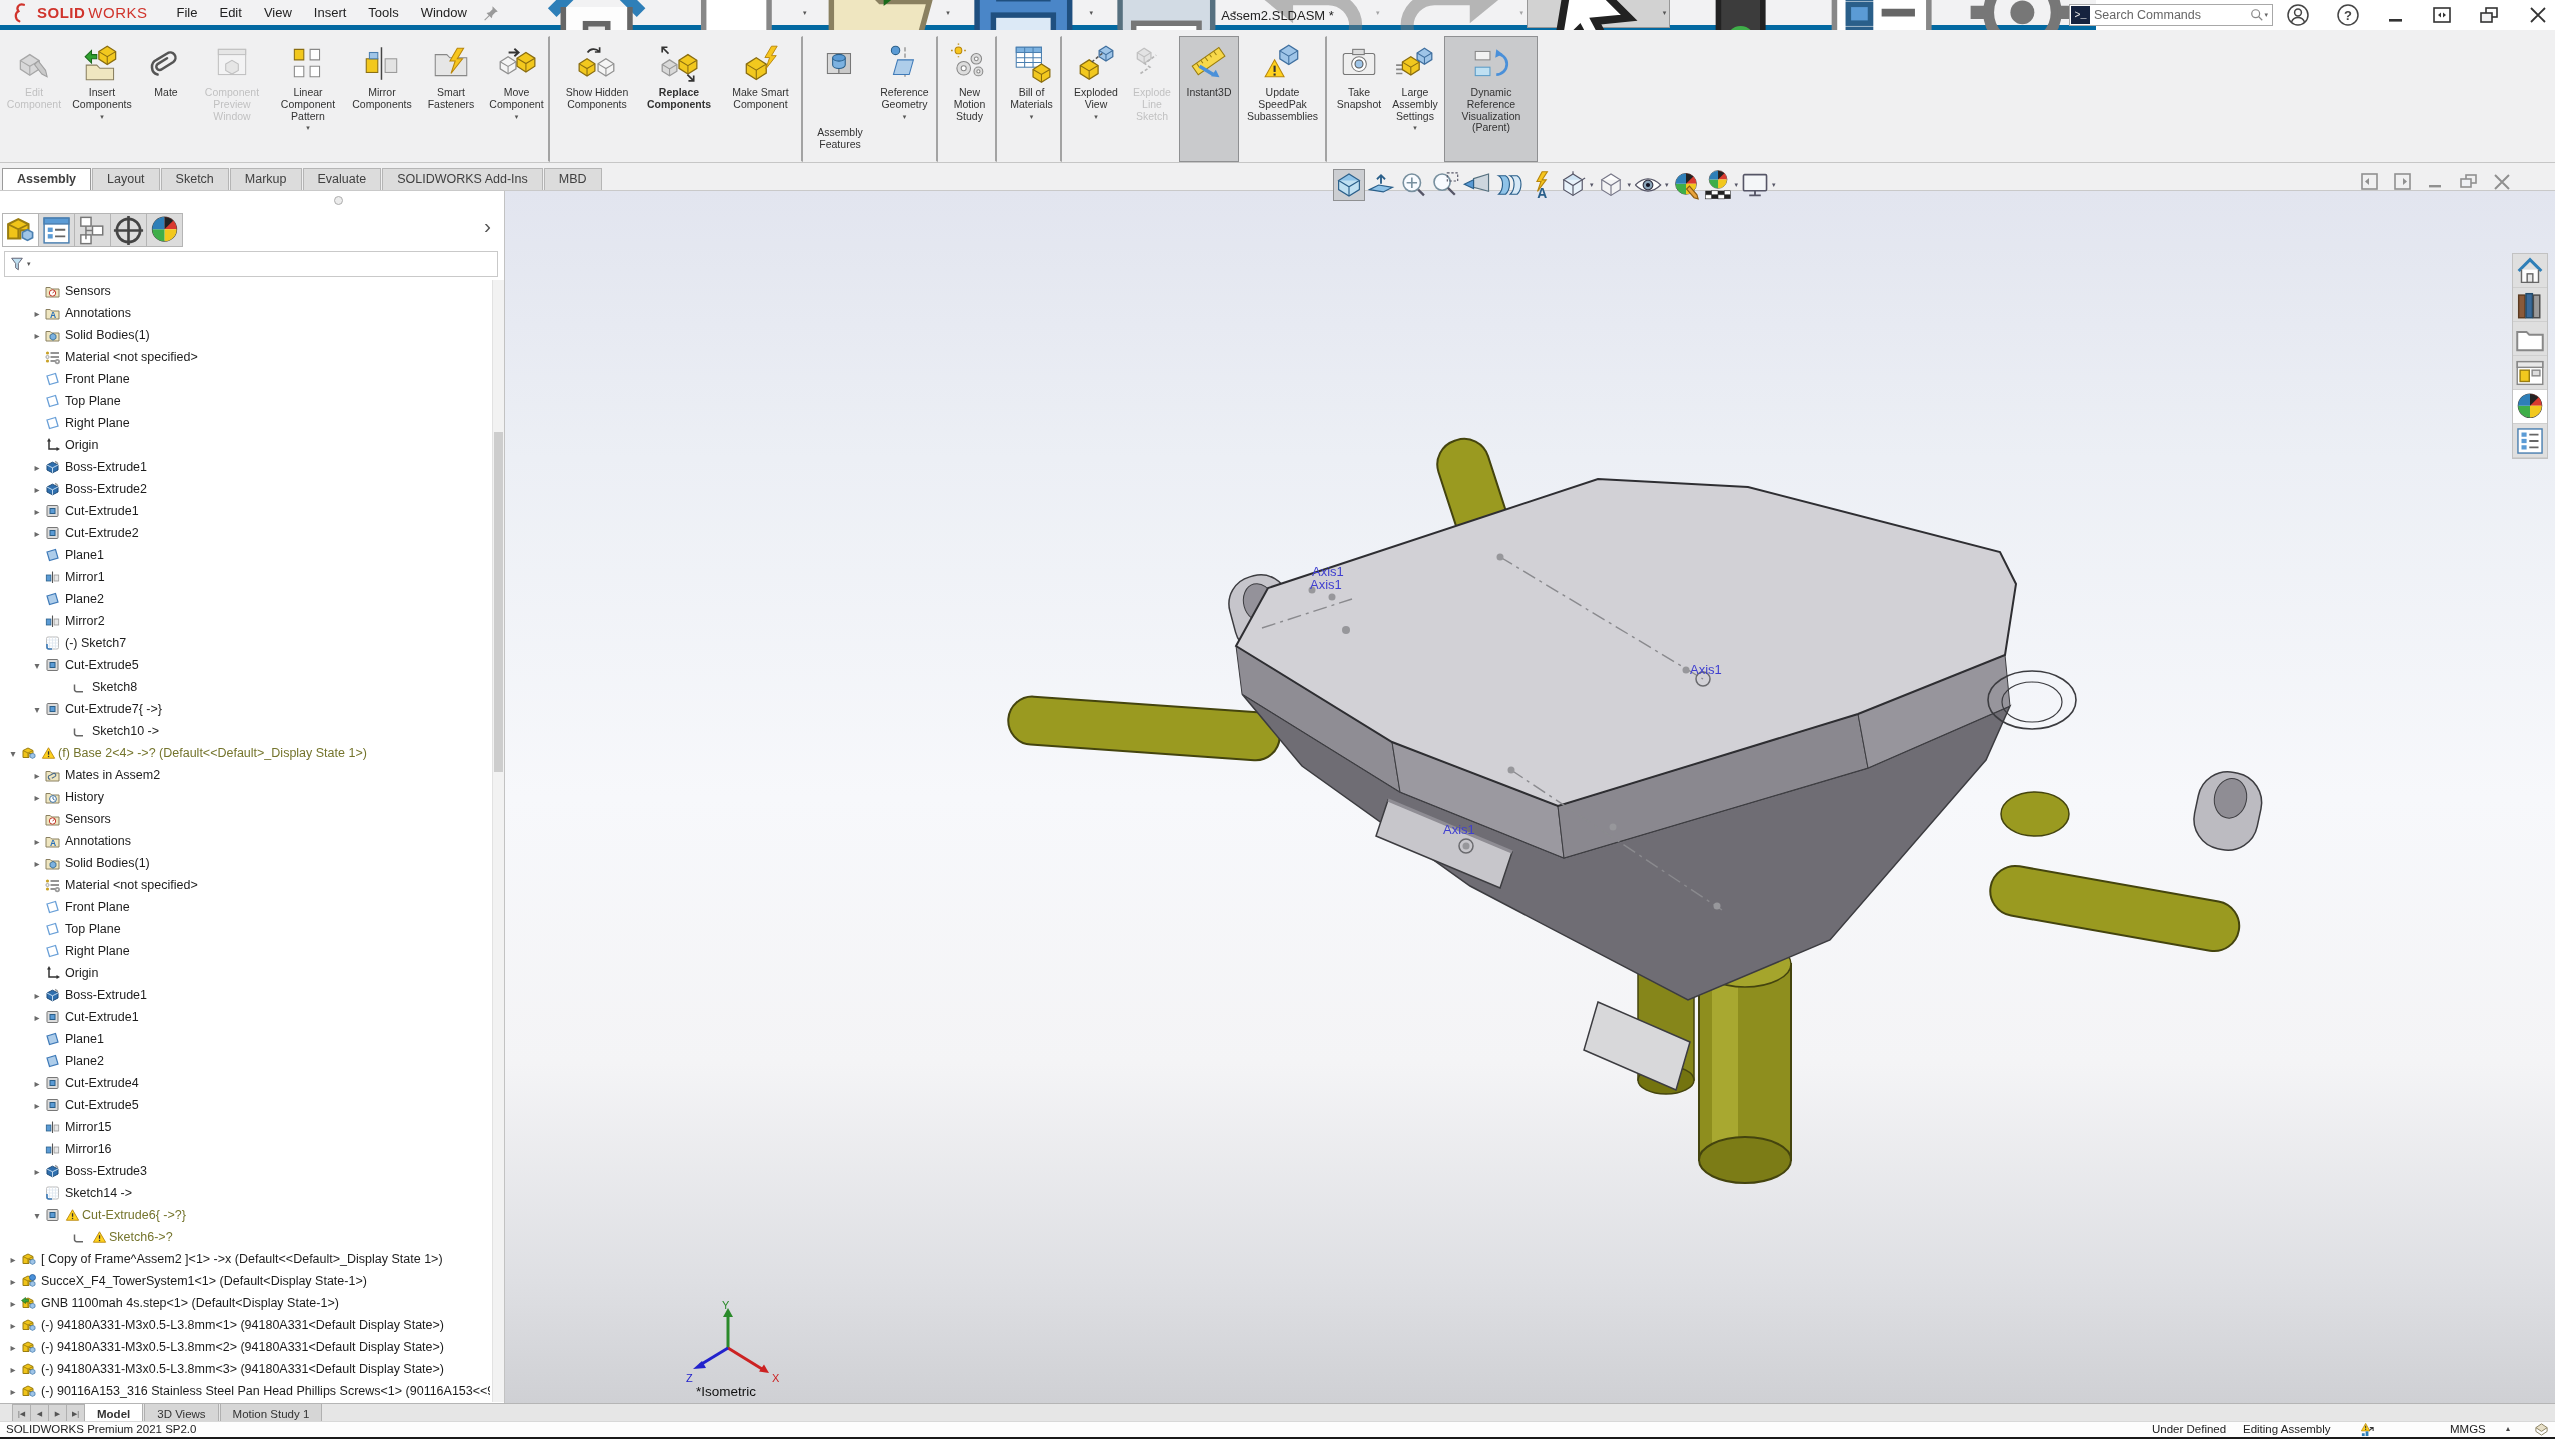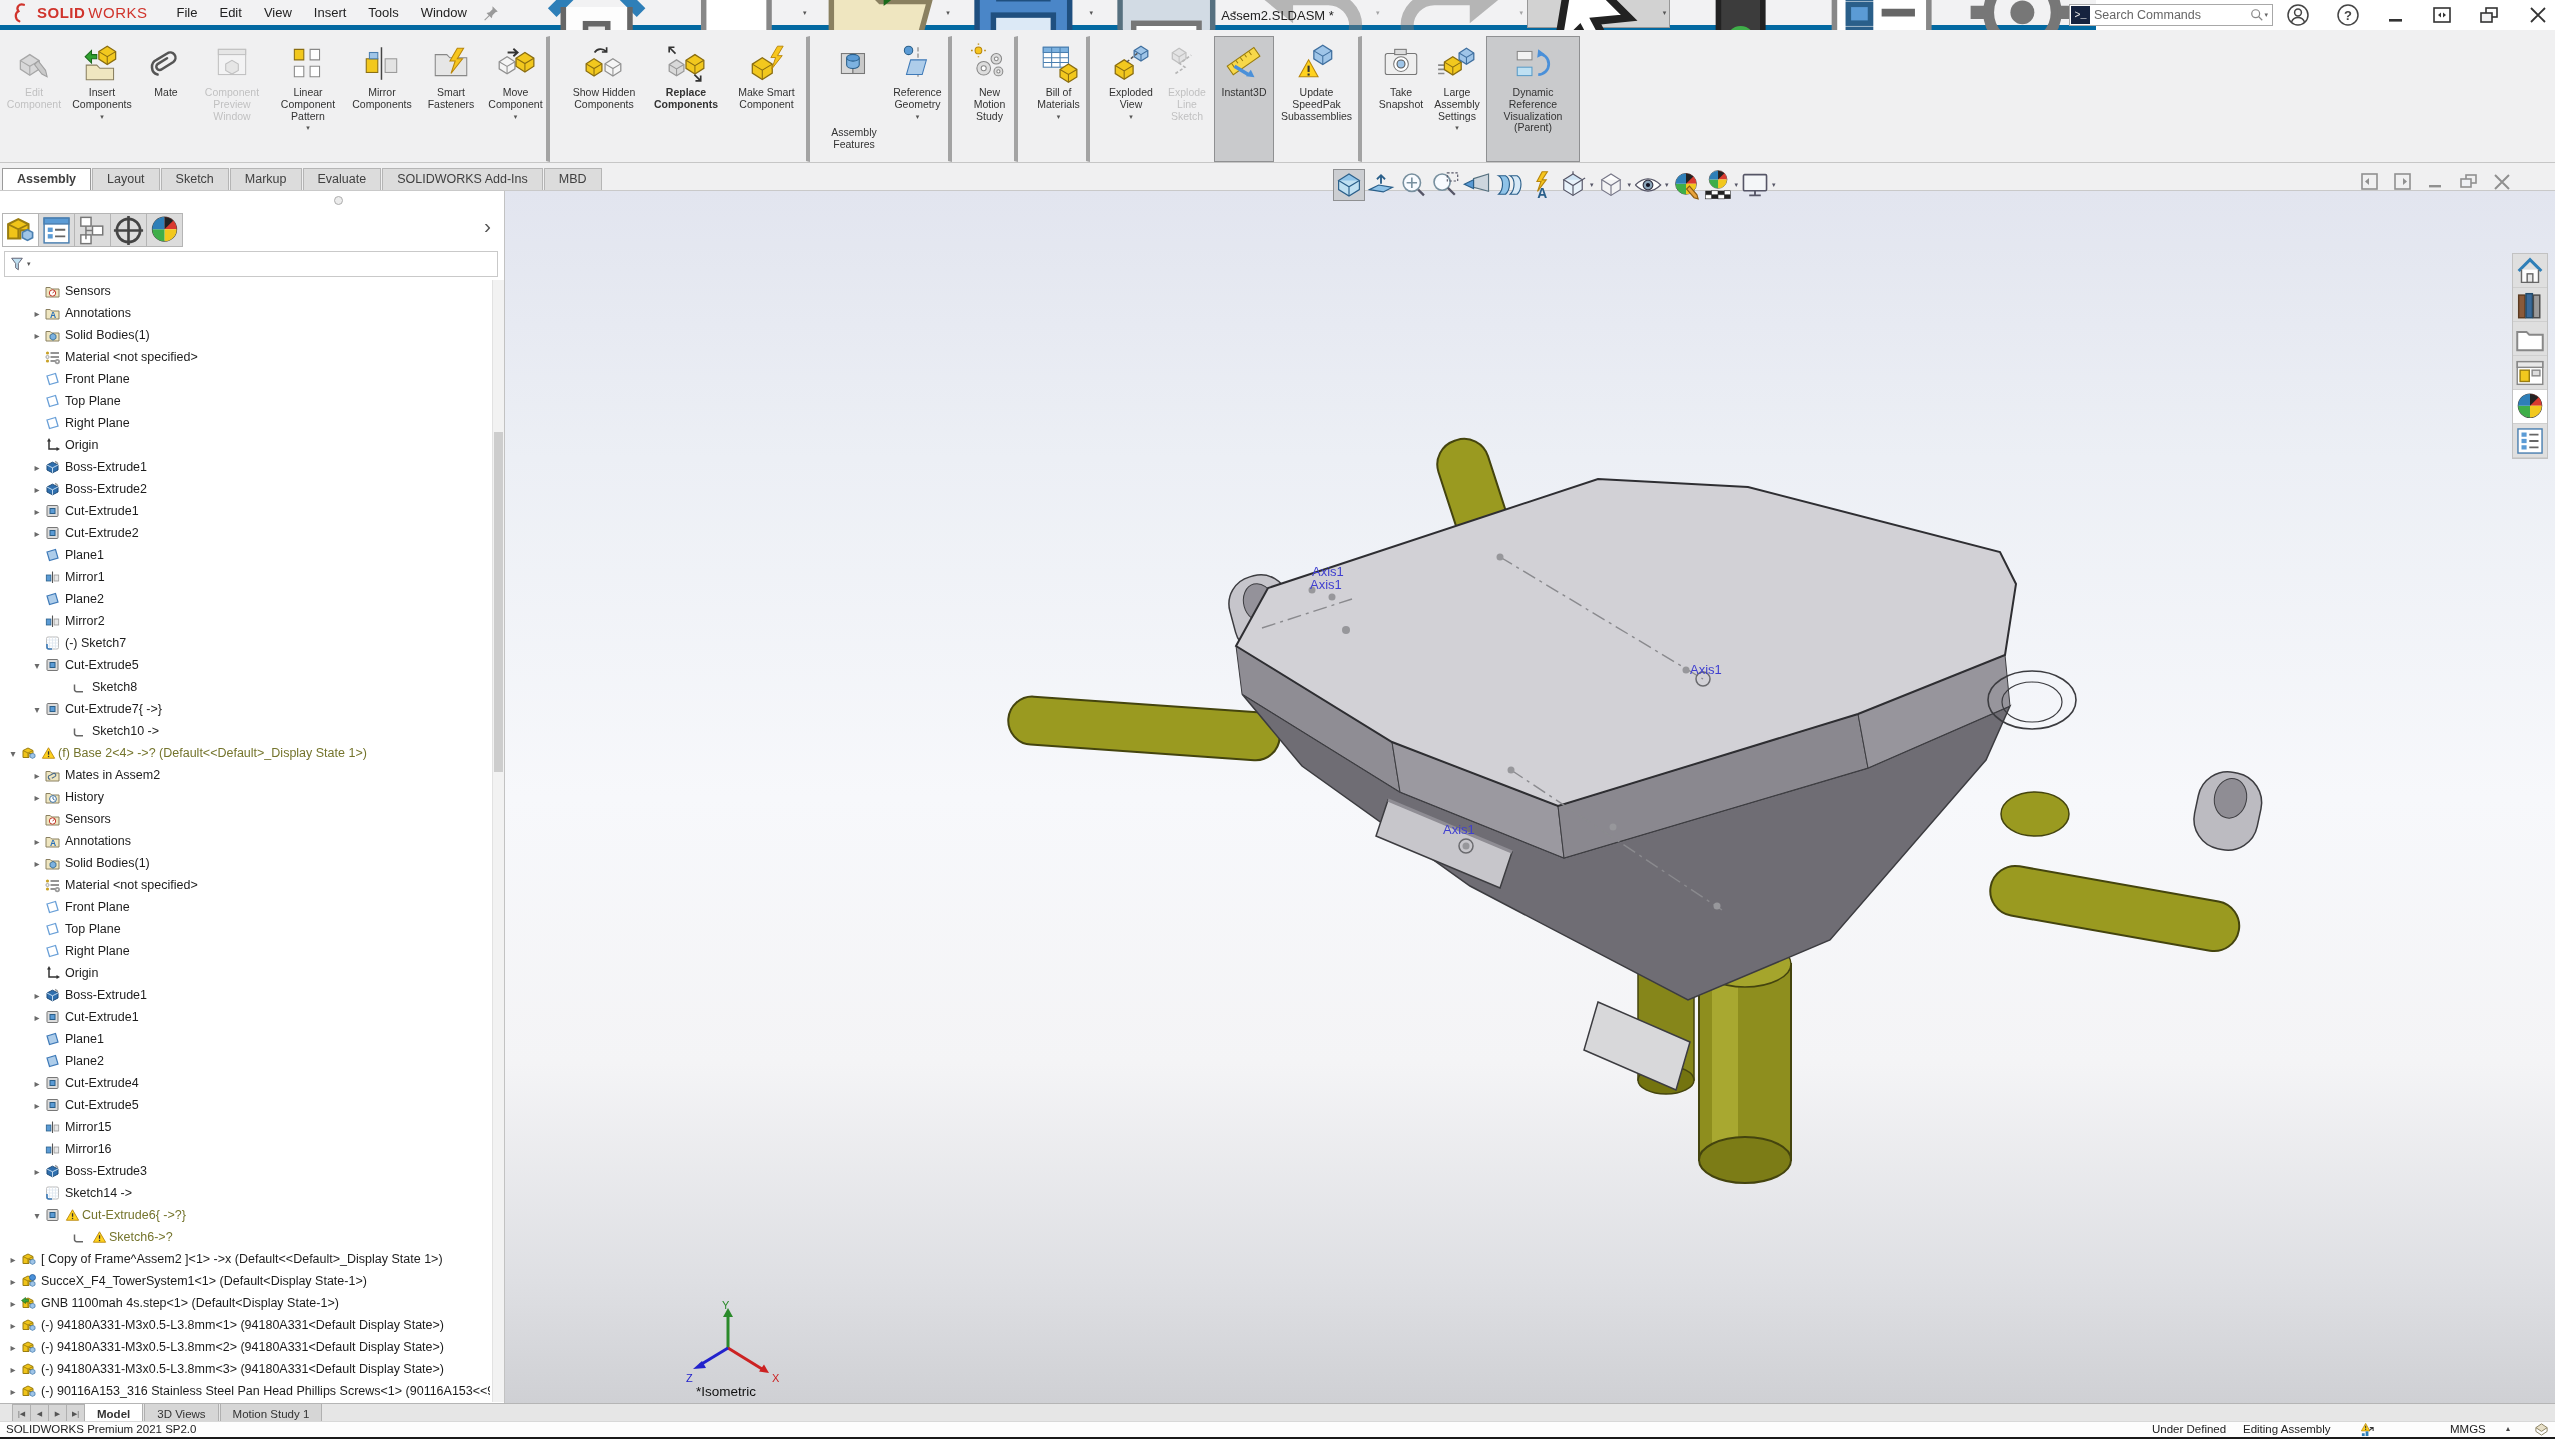--- a/index.html
+++ b/index.html
@@ -36,21 +36,21 @@
           border-bottom:1px solid #c6c6c6;display:flex;align-items:flex-end;padding:2px 0 0 2px;box-sizing:border-box}
   .ritem{display:flex;flex-direction:column;align-items:center;padding-top:5px;height:126px;
          box-sizing:border-box;border:1px solid transparent;flex:none}
   .ricon{width:42px;height:42px}
   .rlabel{font-size:10.5px;line-height:1.12;color:#333;text-align:center;margin-top:3px}
   .rdd{display:none;font-size:7px;color:#555;margin-top:2px}
   .ritem.dd .rdd{display:block}
   .ritem.pressed{background:#c9cacc;border-color:#8f9092}
   .ritem.disabled{filter:grayscale(1) opacity(.55)}
   .ritem.disabled .rlabel{color:#9a9a9a}
-  .ritem.divider{border-right:4px solid #a3a3a3;margin-right:12px}
+  .ritem.divider{border-right:2px solid #a3a3a3;margin-right:5px}
   
   .cmdtabs{position:absolute;left:0;top:163px;width:2555px;height:28px;background:#f0f0f1;display:flex;
            align-items:flex-end;padding-left:2px;border-bottom:1px solid #c9c9c9;box-sizing:border-box}
   .ctab{font-size:12.5px;color:#404040;background:#dcdcdc;border:1px solid #b5b5b5;border-bottom:none;
         padding:3px 14px 4px;margin-right:1px}
   .ctab.active{background:#fff;font-weight:bold;border-color:#9a9a9a}
   .pdot{position:absolute;left:334px;top:196px;width:7px;height:7px;border-radius:50%;
         background:#ececec;border:1px solid #adadad;z-index:3}
   
   .panel{position:absolute;left:0;top:191px;width:505px;height:1212px;background:#fff;

